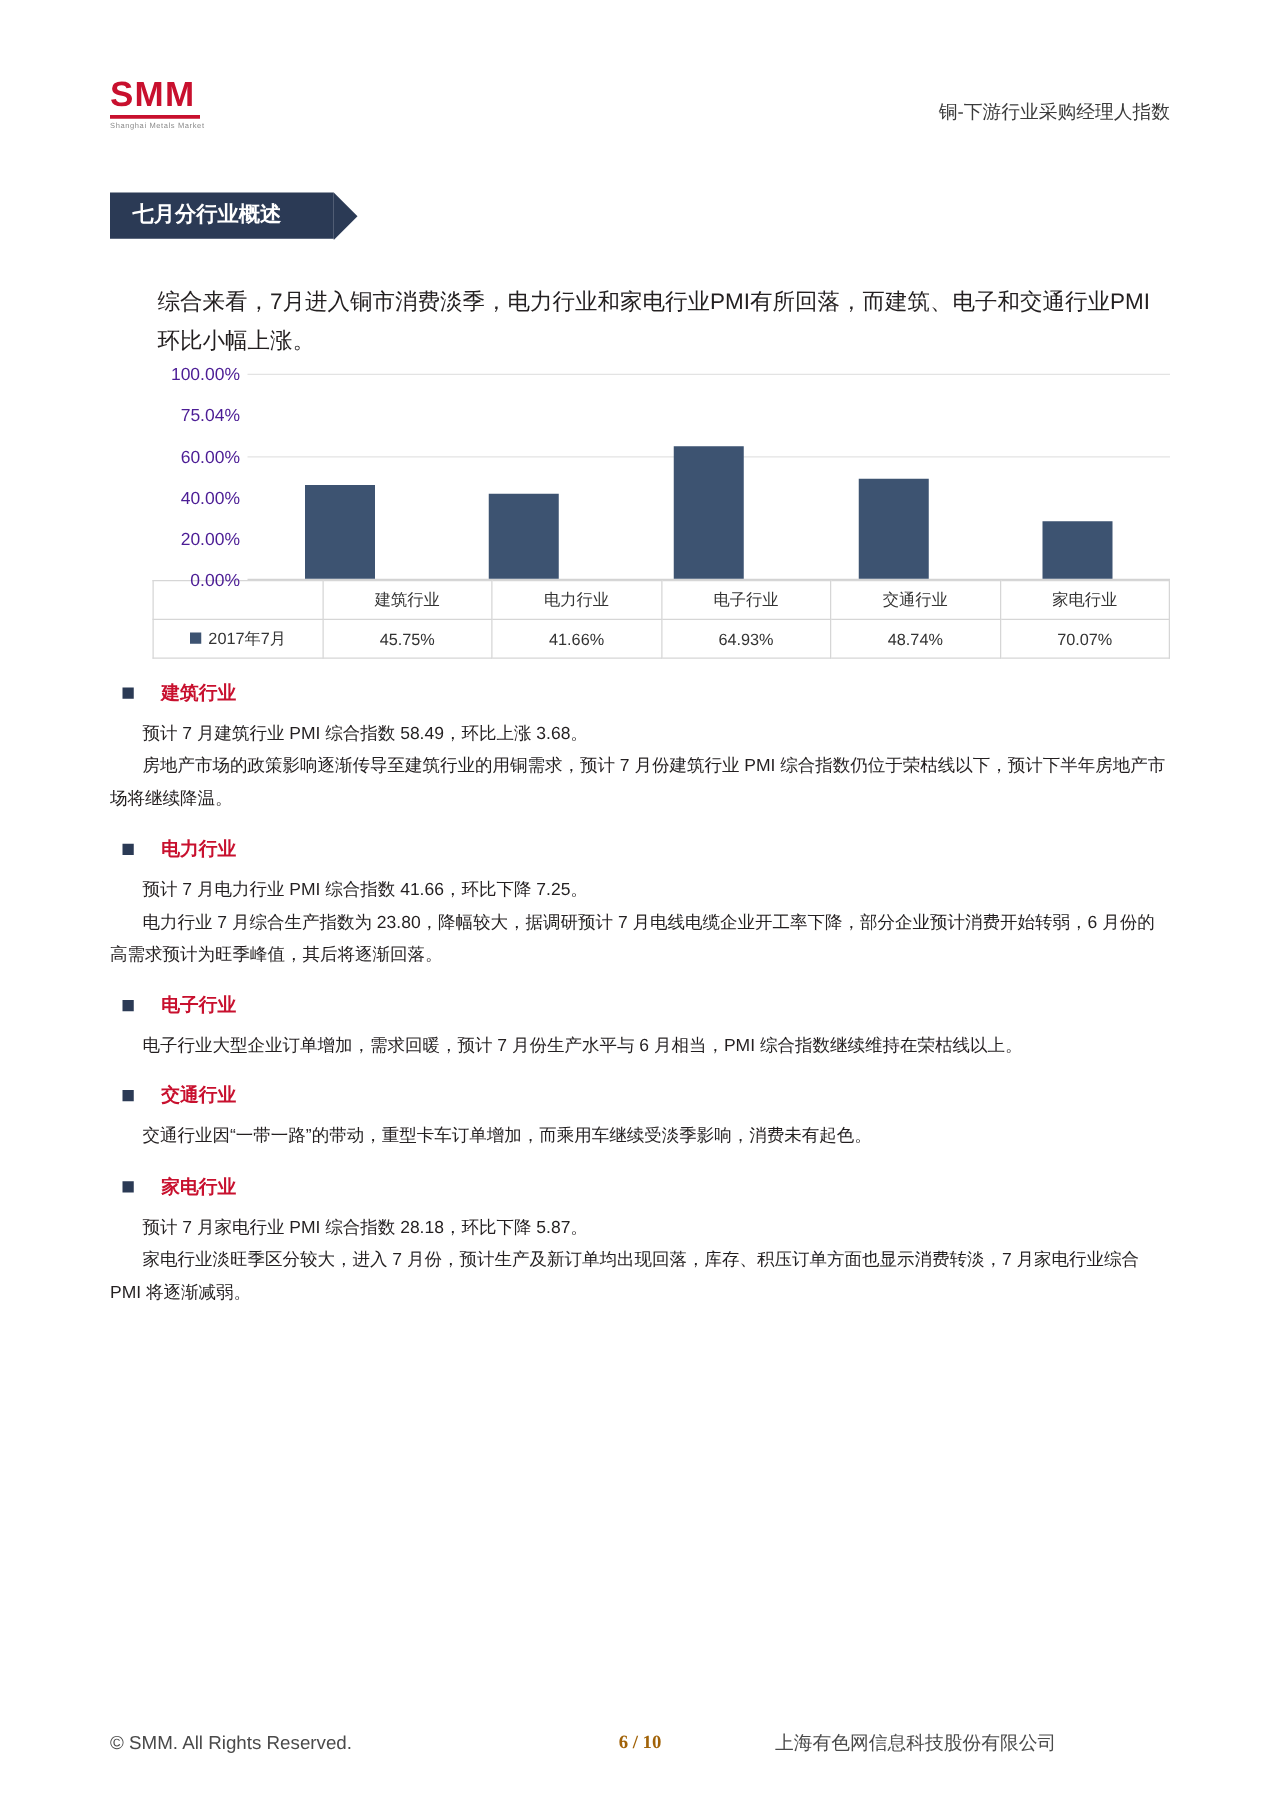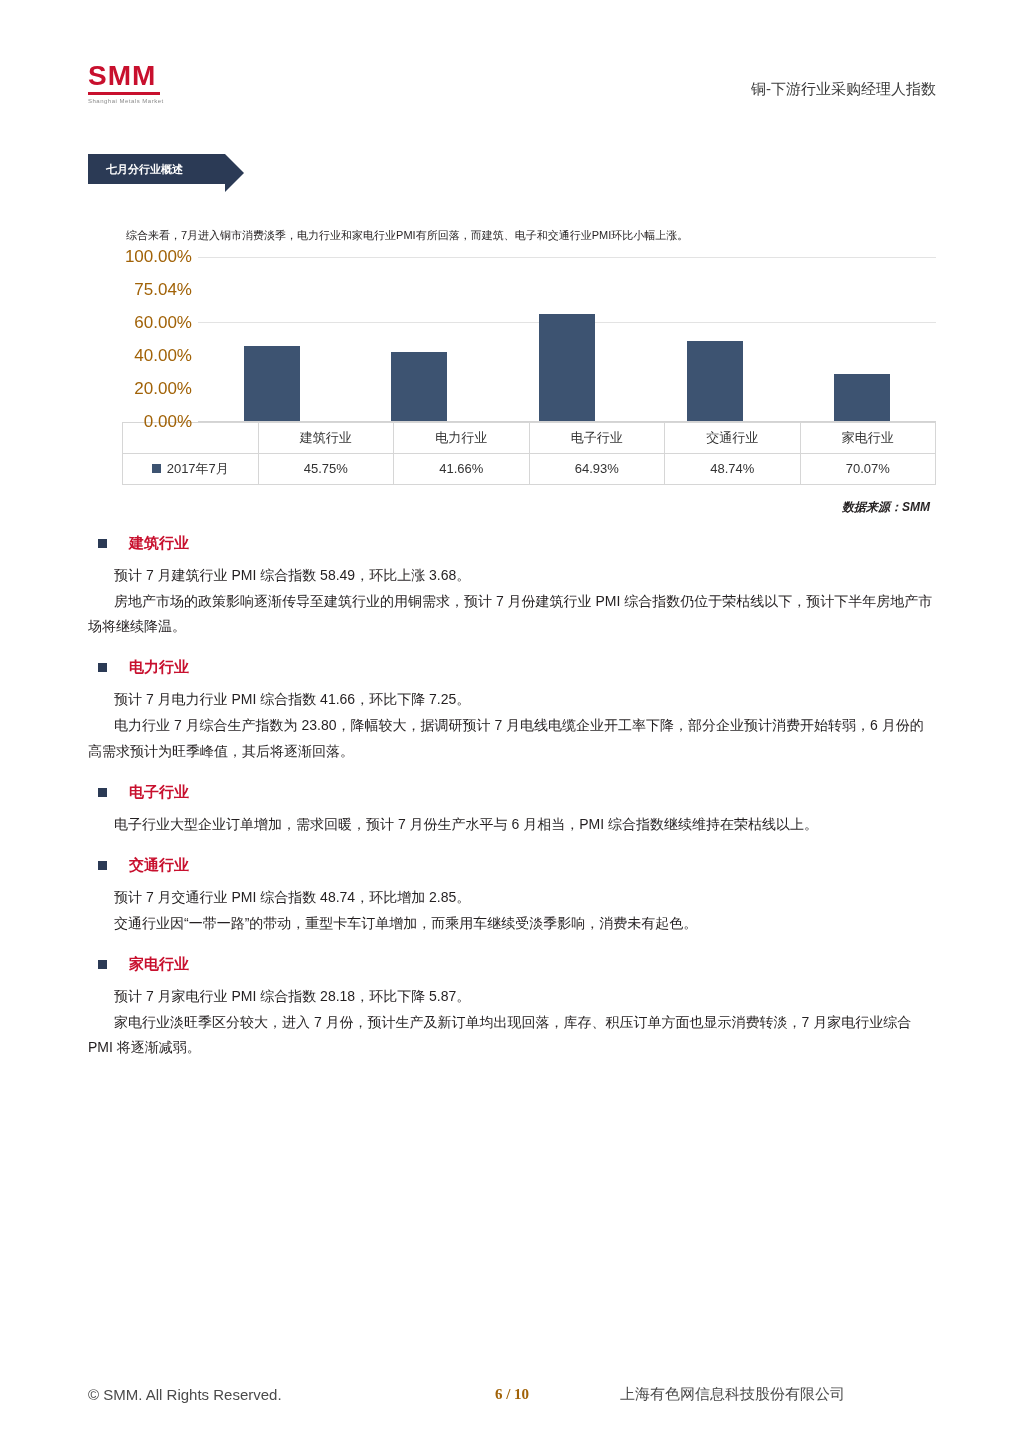--- a/index.html
+++ b/index.html
@@ -68,42 +68,42 @@
   .banner-wrap {
     position: relative;
     margin-top: 14px;
     height: 38px;
   }
   .banner {
     position: relative;
     display: inline-block;
     background: #2b3a55;
     color: #ffffff;
-    font-size: 11px;
+    font-size: 17px;
     font-weight: bold;
     padding: 9px 42px 9px 18px;
     line-height: 1.1;
   }
   .banner:after {
     content: "";
     position: absolute;
     right: -19px;
     top: 0;
     width: 0;
     height: 0;
     border-top: 19px solid transparent;
     border-bottom: 19px solid transparent;
     border-left: 19px solid #2b3a55;
   }
 
   
   .intro {
     margin-top: 34px;
     padding-left: 38px;
-    font-size: 11px;
+    font-size: 18px;
     line-height: 1.7;
     color: #231f20;
   }
 
   
   .chart-block {
     margin-top: 12px;
     padding-left: 34px;
     position: relative;
   }
@@ -112,22 +112,22 @@
     height: 165px;
     display: flex;
   }
   .y-axis {
     width: 76px;
     position: relative;
   }
   .y-tick {
     position: absolute;
     right: 6px;
-    font-size: 17px;
-    color: #a16207;
+    font-size: 14px;
+    color: #4c1d95;
     transform: translateY(-50%);
     white-space: nowrap;
   }
   .plot {
     position: relative;
     flex: 1;
     border-bottom: 1px solid #d3d3d3;
   }
   .gridline {
     position: absolute;
@@ -313,21 +313,20 @@
         <td class="legend-cell"><span class="legend-swatch"></span><span>2017年7月</span></td>
         <td>45.75%</td>
         <td>41.66%</td>
         <td>64.93%</td>
         <td>48.74%</td>
         <td>70.07%</td>
       </tr>
     </tbody>
       </table>
 
-    <div class="source">数据来源：SMM</div>
   </div>
 
   <div class="sections">
 
     <div class="sec">
       <div class="sec-head">
         <span class="sec-bullet"></span>
         <span class="sec-title">建筑行业</span>
       </div>
       <div class="sec-body">
@@ -356,21 +355,20 @@
         <p class="ind">电子行业大型企业订单增加，需求回暖，预计 7 月份生产水平与 6 月相当，PMI 综合指数继续维持在荣枯线以上。</p>
       </div>
     </div>
 
     <div class="sec">
       <div class="sec-head">
         <span class="sec-bullet"></span>
         <span class="sec-title">交通行业</span>
       </div>
       <div class="sec-body">
-        <p class="ind">预计 7 月交通行业 PMI 综合指数 48.74，环比增加 2.85。</p>
         <p class="ind">交通行业因“一带一路”的带动，重型卡车订单增加，而乘用车继续受淡季影响，消费未有起色。</p>
       </div>
     </div>
 
     <div class="sec">
       <div class="sec-head">
         <span class="sec-bullet"></span>
         <span class="sec-title">家电行业</span>
       </div>
       <div class="sec-body">

